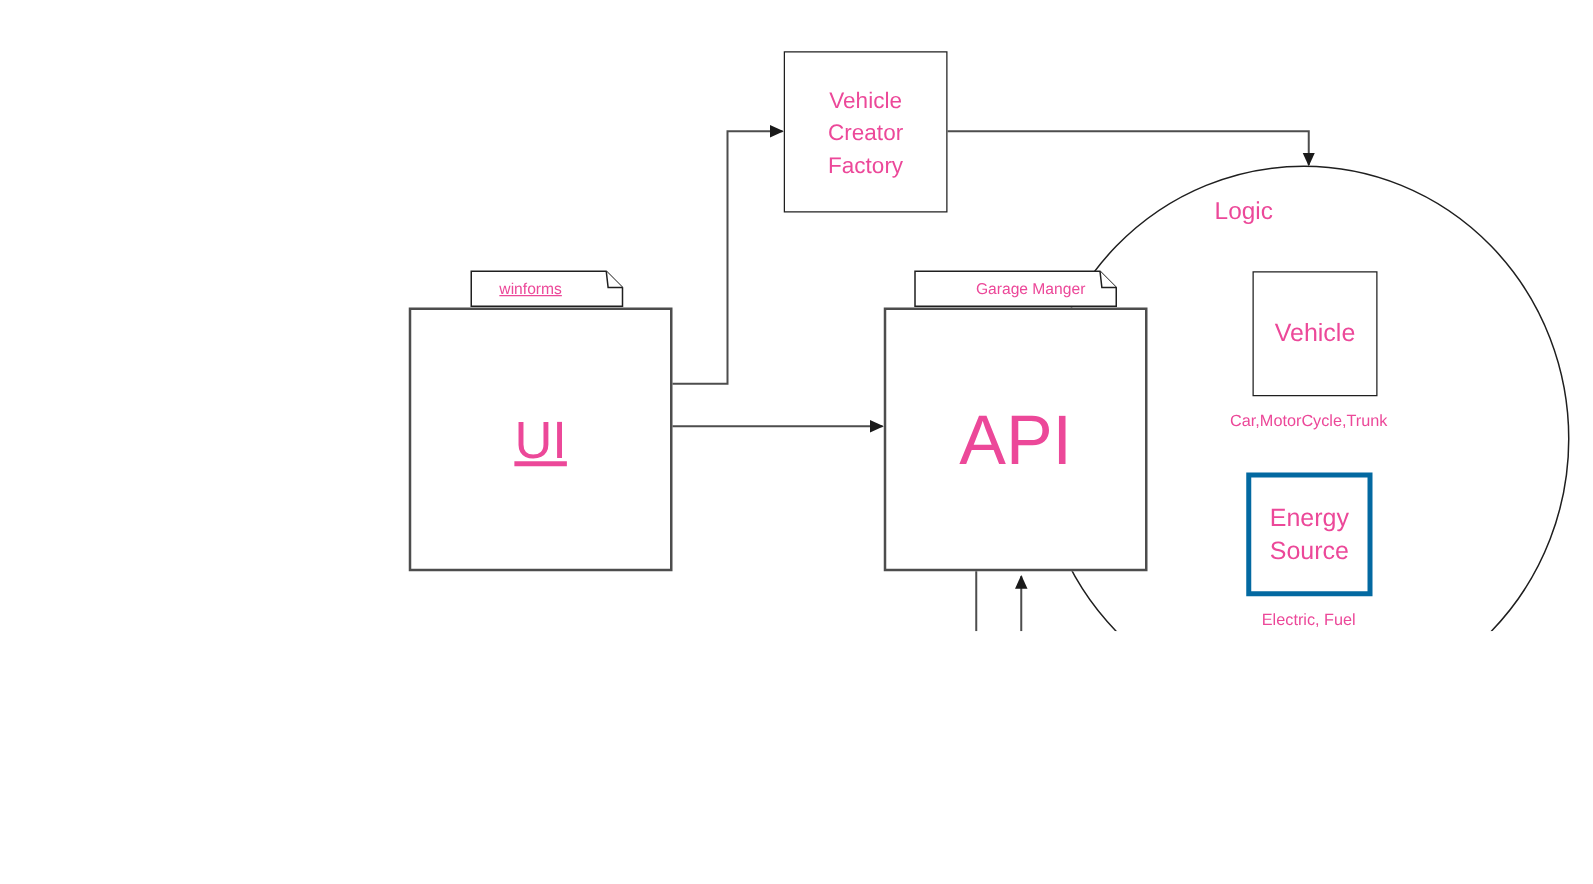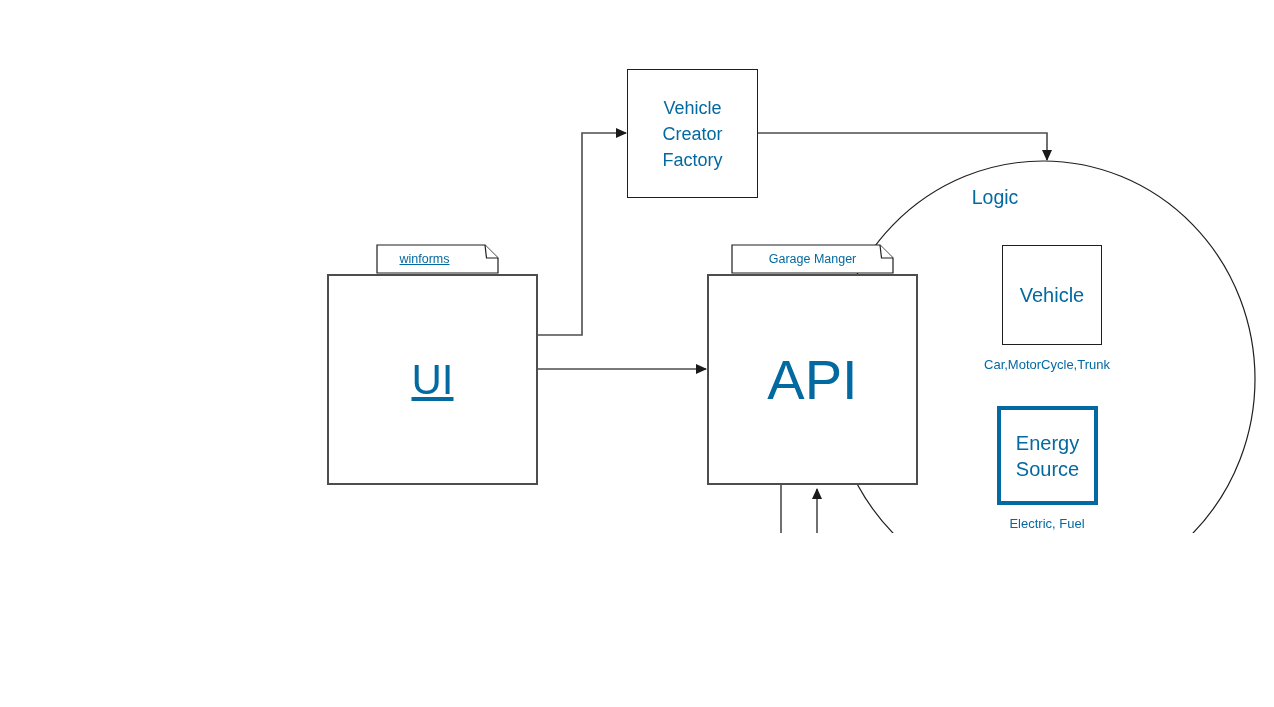--- a/index.html
+++ b/index.html
@@ -1,37 +1,37 @@
 <!DOCTYPE html>
 <html><head>
 <meta charset="utf-8">
 <style>
   html,body{margin:0;padding:0;background:#fff;}
   .canvas{
     position:relative;width:1274px;height:505px;background:#ffffff;overflow:hidden;
-    font-family:"Liberation Sans", sans-serif;color:#0369a1;margin-top:28px;
+    font-family:"Liberation Sans", sans-serif;color:#ec4899;
   }
   .layer{position:absolute;left:0;top:0;width:1274px;height:707px;}
   .node{
     position:absolute;box-sizing:border-box;background:#ffffff;
     display:flex;align-items:center;justify-content:center;text-align:center;
     z-index:1;
   }
   .node .lbl{white-space:pre-line;}
   #factory-box{left:627px;top:41px;width:131px;height:129px;border:1.5px solid #1f1f1f;font-size:18px;line-height:26px;}
   #ui-box{left:327px;top:246px;width:211px;height:211px;border:2px solid #4d4d4d;font-size:42px;text-decoration:underline;}
   #api-box{left:707px;top:246px;width:211px;height:211px;border:2px solid #4d4d4d;font-size:56px;}
   #vehicle-box{left:1002px;top:217px;width:100px;height:100px;border:1px solid #1f1f1f;font-size:20px;}
   #energy-box{left:997px;top:378px;width:101px;height:99px;border:4px solid #0369a1;font-size:20px;line-height:26px;}
   .free-text{position:absolute;text-align:center;z-index:3;white-space:pre-line;}
   #logic-label{left:940px;top:158px;width:110px;font-size:19.5px;}
   #vehicle-caption{left:947px;top:329px;width:200px;font-size:13px;}
   #energy-caption{left:972px;top:488px;width:150px;font-size:13px;}
   #note-ui-label{left:364px;top:217px;width:121px;height:28px;line-height:28px;font-size:12.5px;text-decoration:underline;}
-  #note-api-label{left:732px;top:217px;width:161px;height:28px;line-height:28px;font-size:12.5px;}
+  #note-api-label{left:732px;top:217px;width:161px;height:28px;line-height:28px;font-size:12.5px;padding-left:12px;}
   #db-label{left:728px;top:591px;width:157px;font-size:20px;line-height:27px;}
   svg{display:block;}
   #bg-layer{z-index:0;}
   #fg-layer{z-index:2;pointer-events:none;}
 </style>
 </head>
 <body>
 
 <div class="canvas">
 

